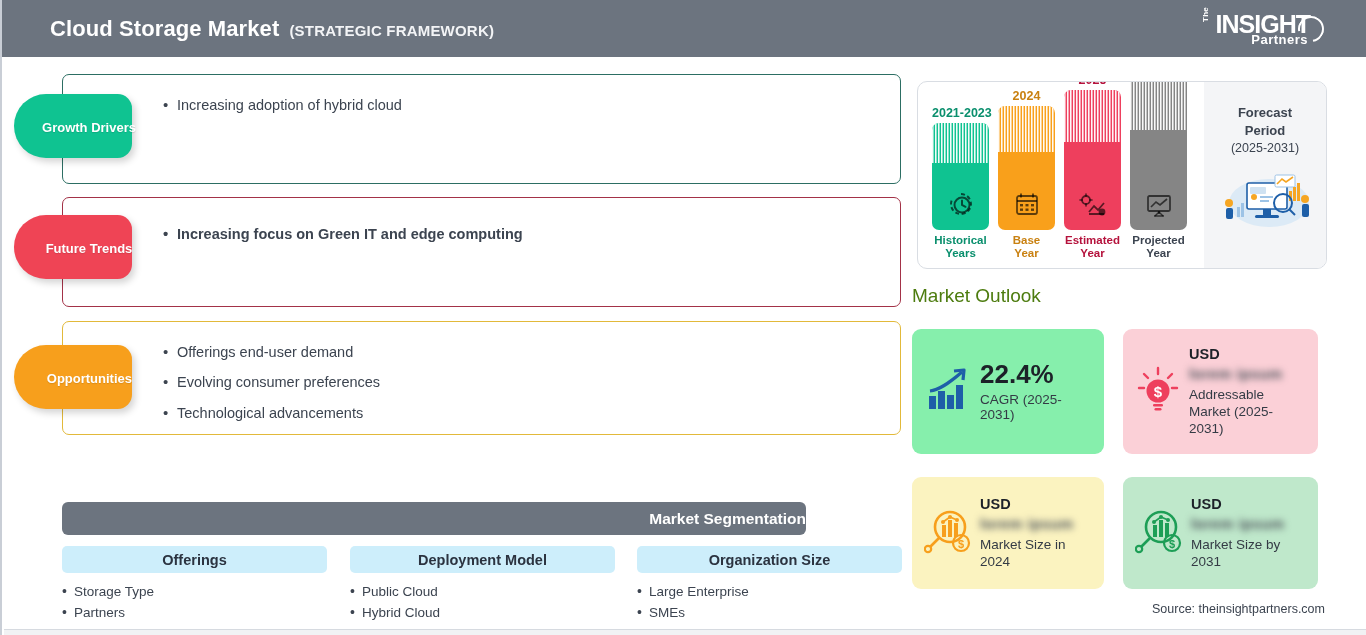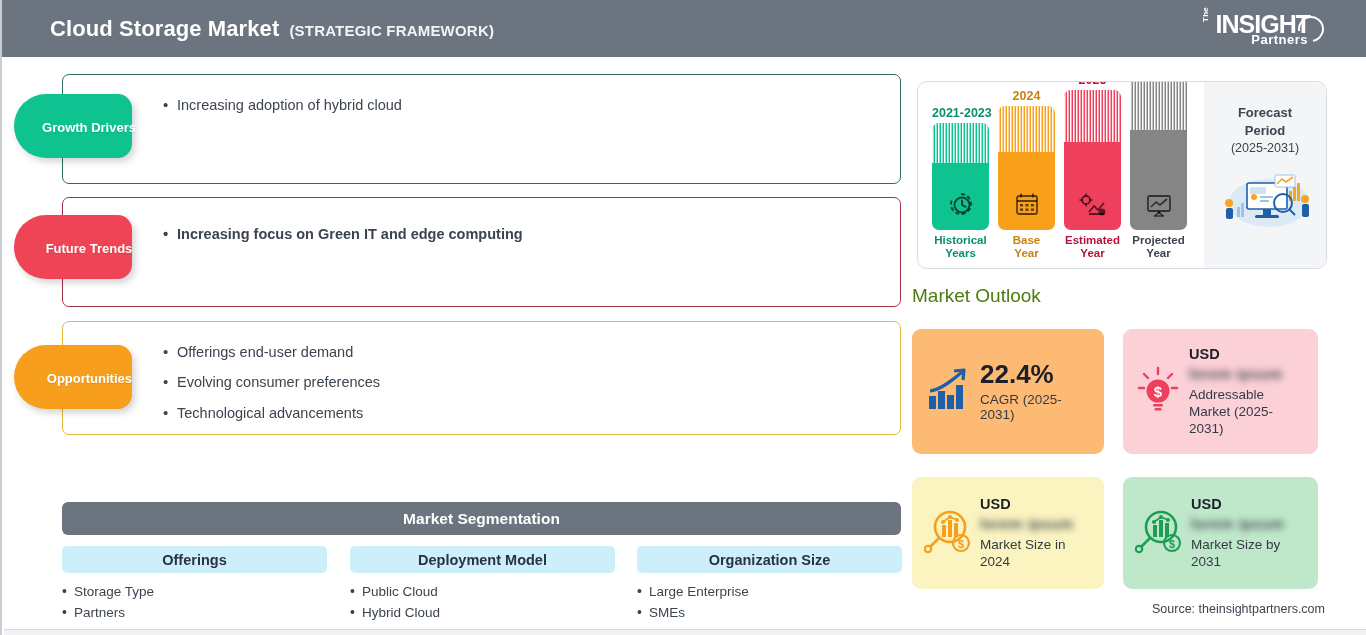--- a/index.html
+++ b/index.html
@@ -74,23 +74,23 @@
     padding-left: 32px;
   }
   .badge-label {
     font-size: 13px; font-weight: bold; margin-top: 2px; white-space: nowrap;
     text-shadow: 0 1px 1px rgba(0,0,0,.12);
   }
   .badge svg { display: block; }
 
   
   .seg-header {
-    position: absolute; left: 48px; top: 445px; width: 839px; height: 33px;
+    position: absolute; left: 48px; top: 445px; width: 744px; height: 33px;
     background: #6c747f; border-radius: 6px;
-    display: flex; align-items: center; justify-content: center;
+    display: flex; align-items: center; justify-content: flex-end;
   }
   .seg-header span { color: #fff; font-size: 15.5px; font-weight: bold; }
   .seg-col { position: absolute; top: 489px; width: 265px; }
   .seg-col-head {
     height: 27px; background: #cdeefb; border-radius: 5px;
     display: flex; align-items: center; justify-content: center;
   }
   .seg-col-head span { font-size: 14.5px; font-weight: bold; color: #2b3340; }
   .seg-col ul { list-style: none; margin-top: 9px; }
   .seg-col li {
@@ -458,21 +458,21 @@
             <rect x="9" y="41" width="7" height="11" rx="2" fill="#1e5fa8"></rect>
             <circle cx="88" cy="32" r="4" fill="#f6a623"></circle>
             <rect x="85" y="37" width="7" height="13" rx="2" fill="#1e5fa8"></rect>
           </svg>
         </div>
       </div>
     </div>
 
     <div class="outlook-title">Market Outlook</div>
     <div id="cards-host">
-        <div class="ocard" style="left: 10px; top: 272px; width: 192px; height: 125px; background: #fdba74; align-items: center; padding-left: 14px;">
+        <div class="ocard" style="left: 10px; top: 272px; width: 192px; height: 125px; background: #86efac; align-items: center; padding-left: 14px;">
           <span class="ocard-icon"><svg width="46" height="44" viewBox="0 0 46 44">
     <rect x="3" y="28" width="7" height="13" fill="#1e5fa8"></rect>
     <rect x="12" y="23" width="7" height="18" fill="#1e5fa8"></rect>
     <rect x="21" y="27" width="7" height="14" fill="#1e5fa8"></rect>
     <rect x="30" y="17" width="7" height="24" fill="#1e5fa8"></rect>
     <path d="M4 23 C13 22, 22 16, 36 4" stroke="#1e5fa8" stroke-width="3.2" fill="none"></path>
     <path d="M28 3 L38 2 L37 12" stroke="#1e5fa8" stroke-width="3.2" fill="none" stroke-linejoin="round"></path>
   </svg></span>
           <span class="ocard-body"><span class="big-pct">22.4%</span><div class="pct-sub">CAGR (2025-2031)</div></span>
         </div>

